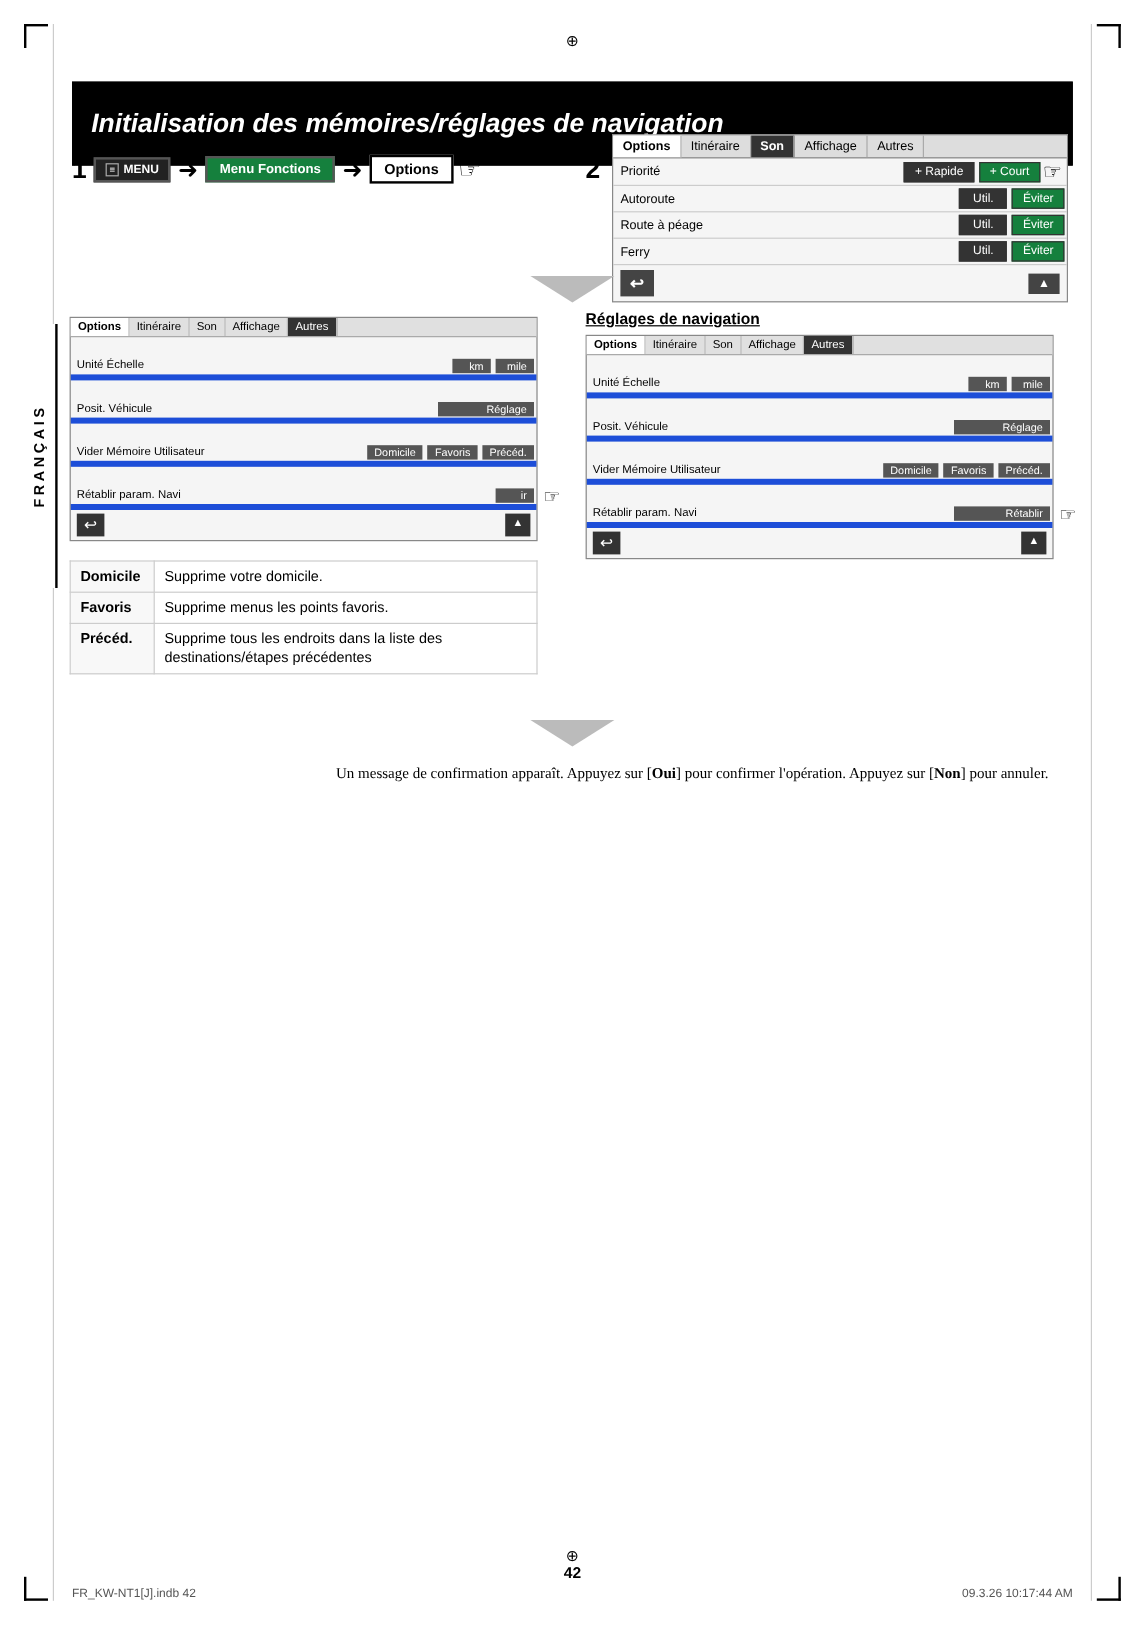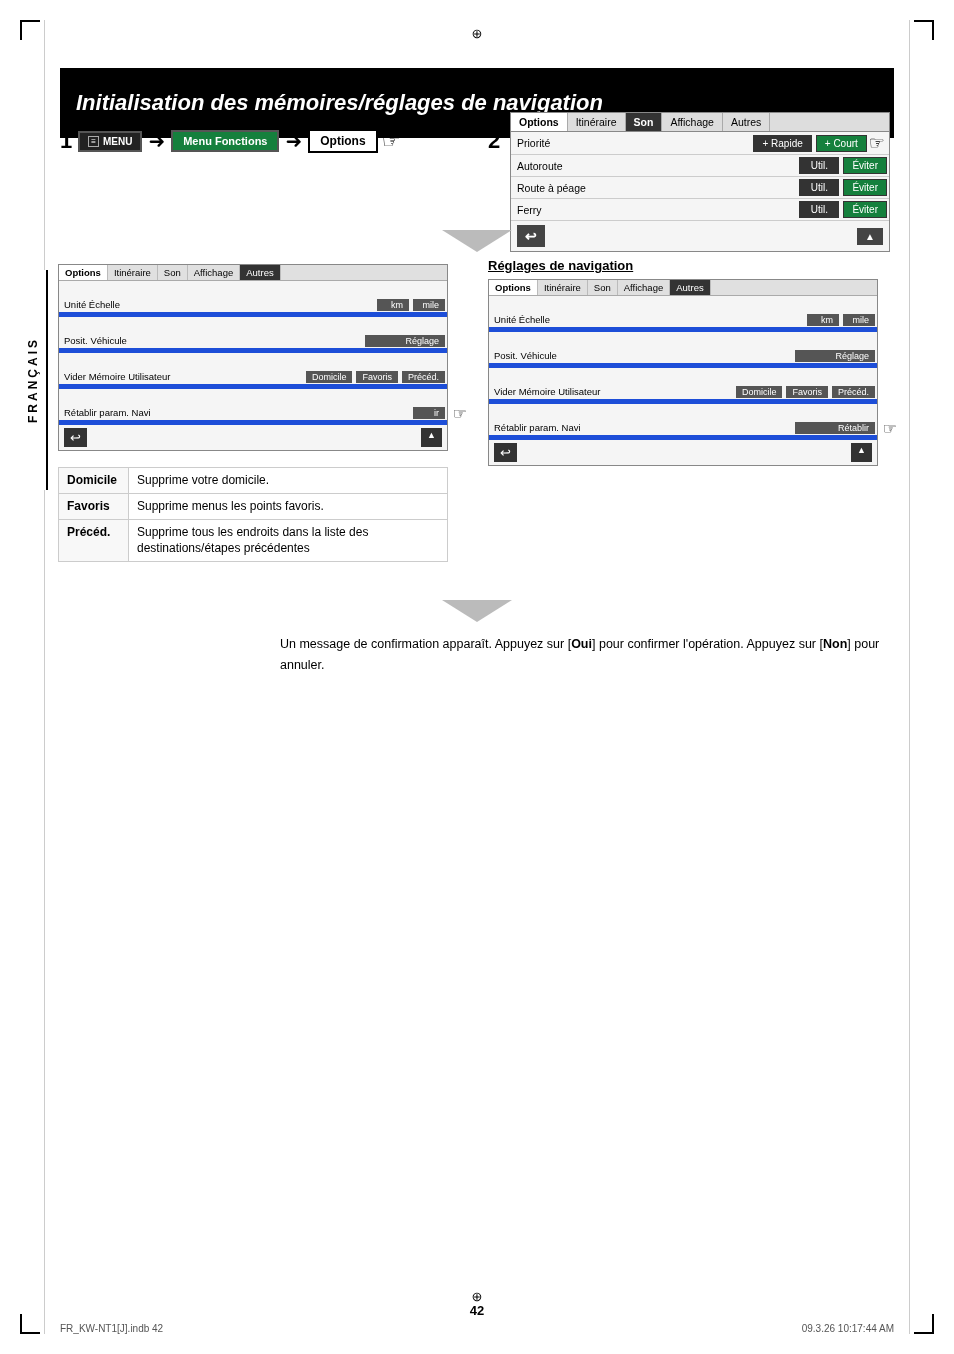--- a/index.html
+++ b/index.html
@@ -393,21 +393,21 @@
       <div class="navi">▲</div>
     </div>
   </div>
 
 </div>
 
 <div style="position:absolute;top:600px;left:50%;transform:translateX(-50%);text-align:center;">
   <div style="width:0;height:0;border-left:35px solid transparent;border-right:35px solid transparent;border-top:22px solid #bbb;margin:0 auto;"></div>
 </div>
 
-<div style="position:absolute;top:634px;left:280px;right:62px;font-size:12.5px;line-height:1.7;">
+<div style="position:absolute;top:634px;left:280px;right:62px;font-size:12.5px;line-height:1.7;font-family:Liberation Serif, serif;">
   <span>Un message de confirmation apparaît. Appuyez sur [</span><strong>Oui</strong><span>] pour confirmer l'opération. Appuyez sur [</span><strong>Non</strong><span>] pour annuler.</span>
 </div>
 
 <div style="position:absolute;bottom:50px;left:50%;transform:translateX(-50%);">⊕</div>
 
 <div style="position:absolute;bottom:36px;left:50%;transform:translateX(-50%);font-size:13px;font-weight:bold;">42</div>
 
 <div style="position:absolute;bottom:20px;left:60px;font-size:10px;color:#555;">FR_KW-NT1[J].indb  42</div>
 <div style="position:absolute;bottom:20px;right:60px;font-size:10px;color:#555;">09.3.26  10:17:44 AM</div>
 

